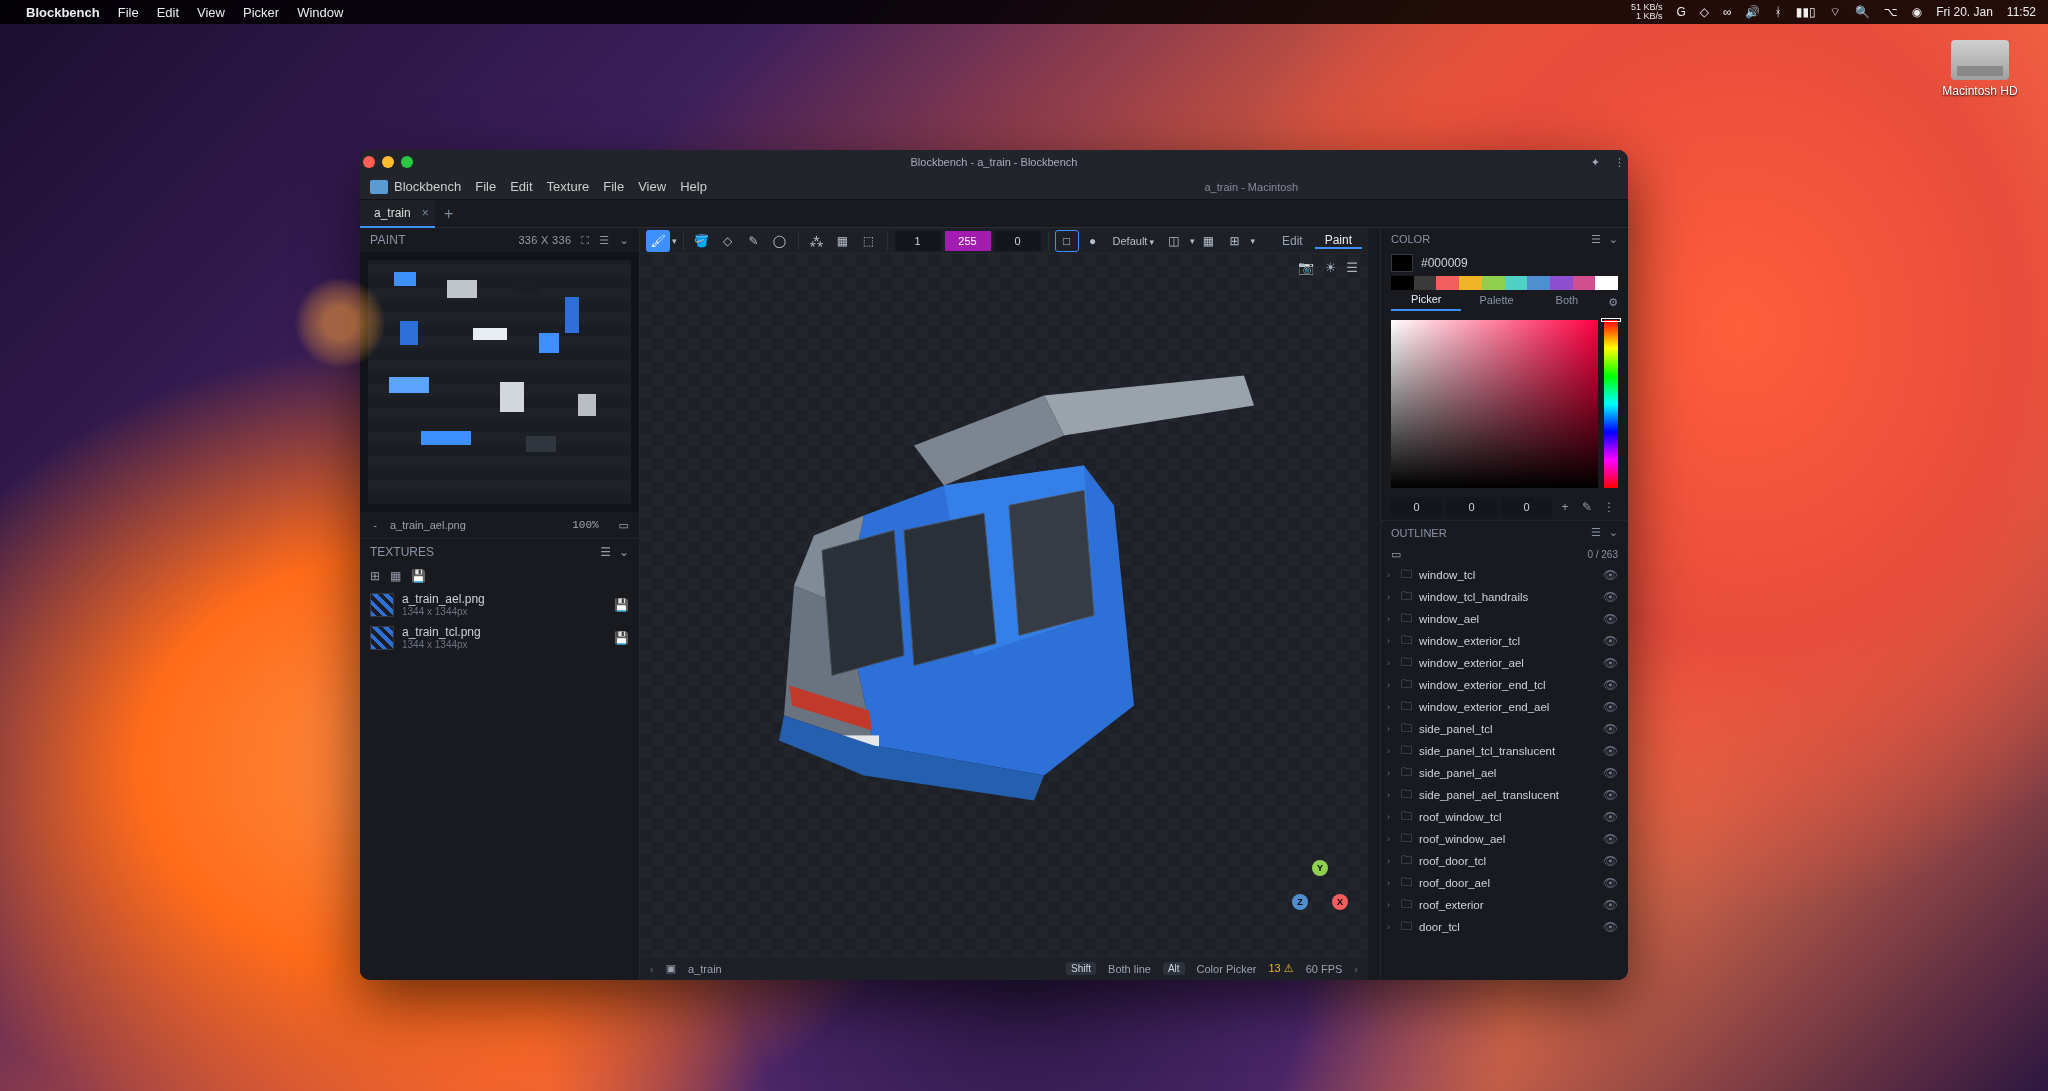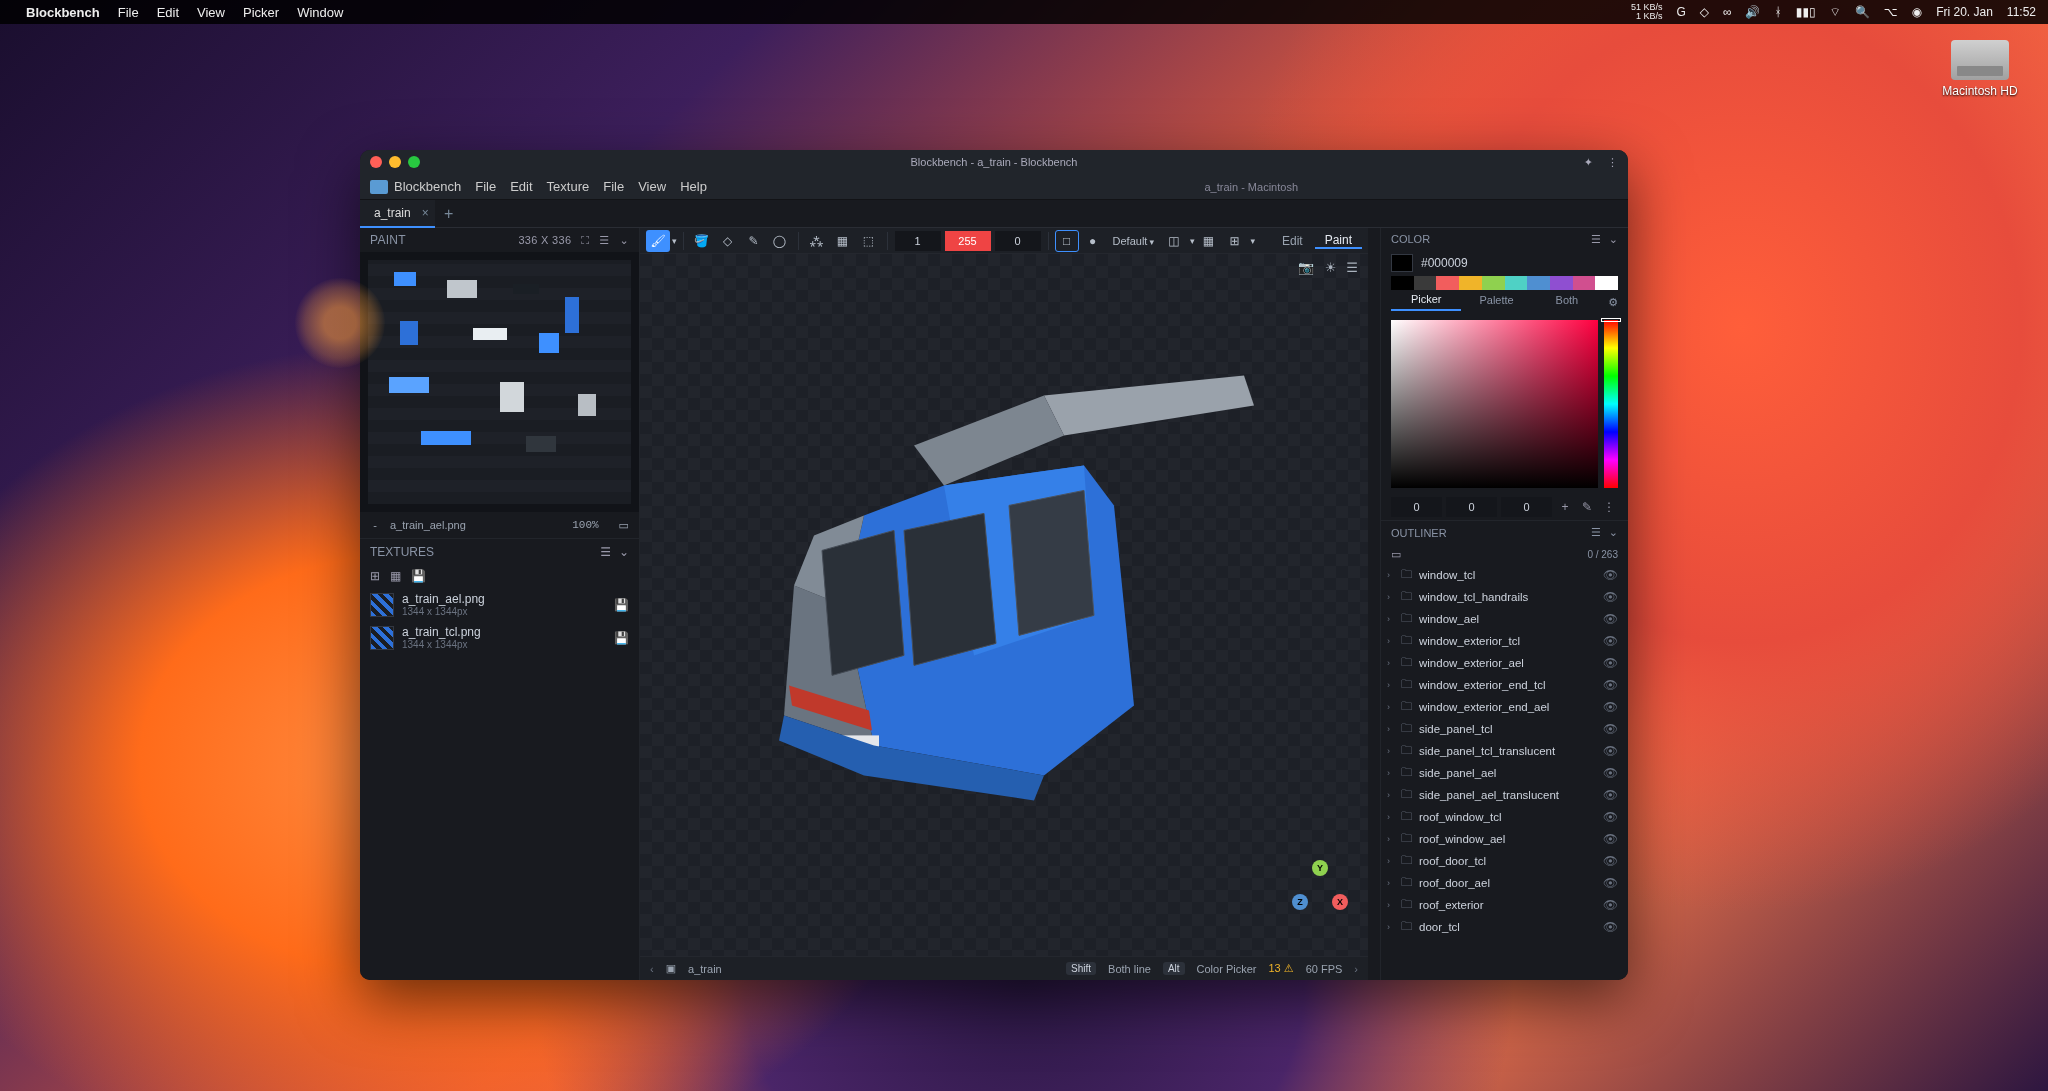--- a/index.html
+++ b/index.html
@@ -23,21 +23,21 @@
 .mac-menubar .netstat { font-size:9px; line-height:1; text-align:right; margin-left:10px; }
 
 
 .disk-icon { position:absolute; top:40px; right:28px; width:80px; text-align:center; color:#fff; font-size:12px; text-shadow:0 1px 2px #000; }
 .disk-icon .disk { width:58px; height:40px; margin:0 auto 4px; background:linear-gradient(#d0d0d0,#a0a0a0); border-radius:4px; position:relative; }
 .disk-icon .disk::after { content:""; position:absolute; bottom:4px; left:6px; right:6px; height:10px; background:#888; border-radius:1px; }
 
 
 .window { position:absolute; left:360px; top:150px; width:1268px; height:830px; background:#181a1f; border-radius:10px; overflow:hidden; box-shadow:0 20px 60px rgba(0,0,0,.6); display:flex; flex-direction:column; color:#ccc; font-size:12px; }
 
-.titlebar { height:24px; background:#21252b; display:flex; align-items:center; padding:0 10px; color:#aab; font-size:11px; position:relative; }
+.titlebar { height:24px; background:#21252b; display:flex; align-items:center; padding:0 3px; color:#aab; font-size:11px; position:relative; }
 .traffic { display:flex; gap:7px; }
 .traffic span { width:12px; height:12px; border-radius:50%; }
 .tl-close{background:#ff5f57}.tl-min{background:#febc2e}.tl-max{background:#28c840}
 .titlebar .title { position:absolute; left:50%; transform:translateX(-50%); }
 .titlebar .tright { margin-left:auto; display:flex; gap:14px; }
 
 .appmenubar { height:26px; background:#21252b; display:flex; align-items:center; padding:0 10px; color:#ccc; font-size:13px; border-bottom:1px solid #121316; }
 .appmenubar .logo { width:18px; height:14px; background:#5a9bd4; margin-right:6px; border-radius:2px; }
 .appmenubar .brand { font-weight:500; margin-right:14px; }
 .appmenubar .am { margin-right:14px; }
@@ -85,21 +85,21 @@
 .txdim { color:#6a7280; font-size:10px; }
 .txsave { color:#8a94a6; }
 
 
 .centercol { flex:1; display:flex; flex-direction:column; background:#1a1d23; }
 .toolbar { height:26px; background:#1d2026; display:flex; align-items:center; padding:0 6px; gap:2px; border-bottom:1px solid #24272e; color:#b6bec9; }
 .toolbar .tb { width:24px; height:22px; display:flex; align-items:center; justify-content:center; border-radius:3px; }
 .toolbar .tb.active { background:#3e90ff; color:#fff; }
 .toolbar .tb.box { border:1px solid #3e90ff; }
 .toolbar .numcell { width:46px; height:20px; background:#14161b; text-align:center; line-height:20px; font-size:11px; color:#cdd3dd; margin:0 1px; }
-.toolbar .numcell.hl { background:#ef4444; color:#fff; }
+.toolbar .numcell.hl { background:#a21caf; color:#fff; }
 .toolbar .sep { width:1px; height:18px; background:#2c313a; margin:0 4px; }
 .toolbar .label { font-size:11px; padding:0 6px; color:#b6bec9; }
 .toolbar .chev { font-size:9px; margin-left:2px; }
 .toolbar .flexsp { flex:1; }
 .toolbar .modetab { padding:0 10px; color:#9aa3b0; }
 .toolbar .modetab.active { color:#e5eaf1; border-bottom:2px solid #3e90ff; }
 
 .viewport { flex:1; position:relative; background:
   repeating-conic-gradient(#22252c 0 25%, #1d2027 0 50%) 0 0/24px 24px; overflow:hidden; }
 .viewport .vphead { position:absolute; top:6px; right:10px; display:flex; gap:10px; color:#aab2bd; font-size:13px; }

